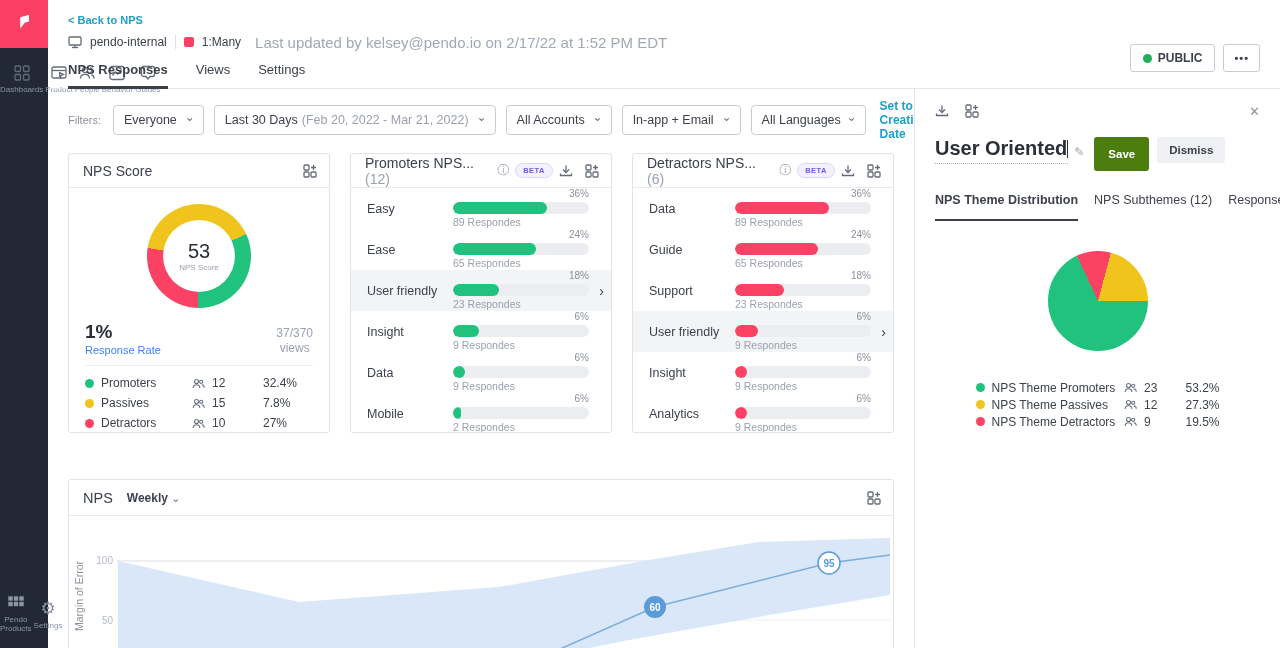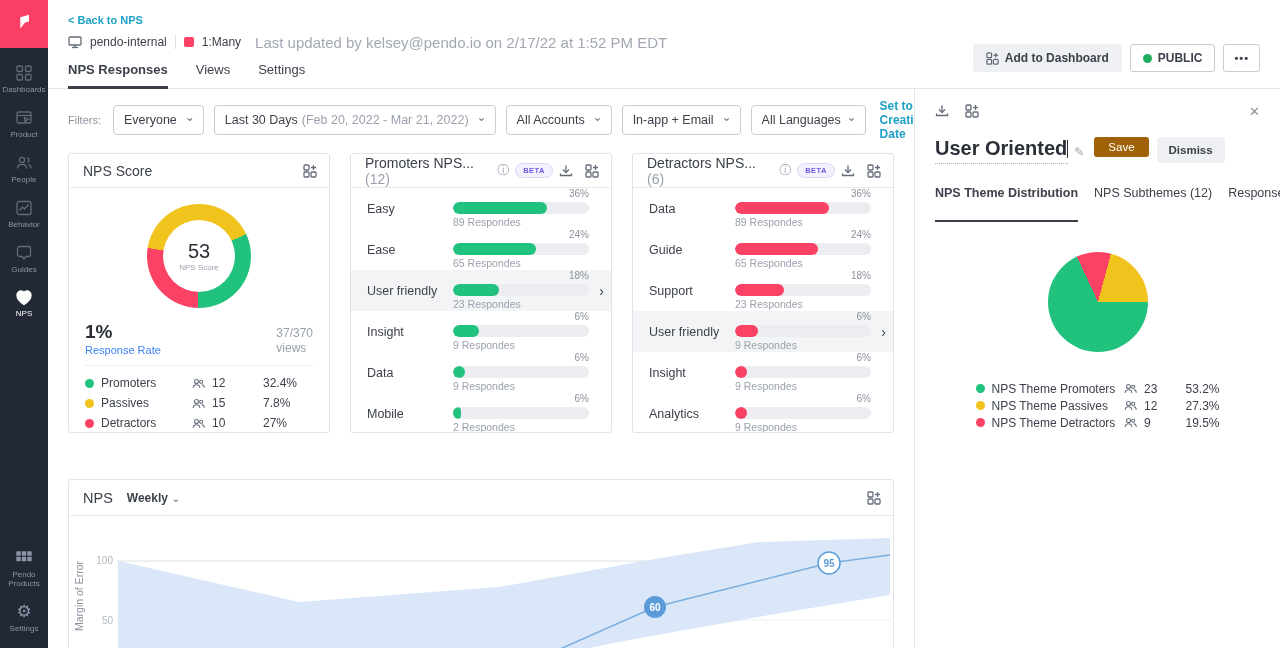--- a/index.html
+++ b/index.html
@@ -1,21 +1,21 @@
 <!DOCTYPE html>
 <html><head>
 <meta charset="utf-8">
 <style>
   *{box-sizing:border-box;margin:0;padding:0}
   html,body{width:1280px;height:648px;overflow:hidden}
   body{font-family:"Liberation Sans",sans-serif;background:#fff;color:#2b2f38;display:flex}
   
   .sidebar{width:48px;background:#222836;display:flex;flex-direction:column;align-items:center;flex-shrink:0}
   .logo{width:48px;height:48px;background:#fb3e63;display:flex;align-items:center;justify-content:center;cursor:pointer}
-  .nav{display:flex;flex-direction:column;align-items:center;width:100%;margin-top:10px;gap:2px}
+  .nav{display:flex;flex-direction:row;align-items:center;width:100%;margin-top:10px;gap:2px}
   .nav-item{width:100%;padding:6px 0 7px;display:flex;flex-direction:column;align-items:center;gap:3px;color:#8d94a3;font-size:8px;cursor:pointer;text-align:center;line-height:9px}
   .nav-item svg{stroke:#8d94a3;fill:none;stroke-width:1.4}
   .nav-item.active{color:#fff}
   .nav-item.active svg{stroke:#fff;fill:#fff}
   .nav-spacer{flex:1}
   .nav-bottom{margin-bottom:8px}
   .gear{font-size:17px;line-height:18px;color:#8d94a3}
   
   .main-col{flex:1;display:flex;flex-direction:column;min-width:0}
   .page-header{padding:10px 20px 0 20px;border-bottom:1px solid #e3e6ea;position:relative;flex-shrink:0}
@@ -54,21 +54,21 @@
   .info{color:#9aa1ad;font-size:12px;cursor:pointer}
   svg.ic{stroke:#646b78;fill:none;stroke-width:1.3}
   
   .donut-wrap{width:104px;height:104px;border-radius:50%;margin:16px auto 0;position:relative}
   .donut-hole{position:absolute;inset:16px;background:#fff;border-radius:50%;display:flex;flex-direction:column;align-items:center;justify-content:center}
   .donut-score{font-size:20px;font-weight:normal;color:#2b2f38;line-height:20px}
   .donut-label{font-size:8px;color:#9aa1ad;margin-top:2px}
   .score-stats{display:flex;align-items:flex-end;justify-content:space-between;margin:14px 16px 0}
   .rate-v{font-size:19px;font-weight:bold;line-height:19px}
   .rate-l{font-size:11px;color:#3b82f6;margin-top:3px}
-  .views{font-size:12px;color:#9aa1ad;text-align:left;line-height:15px}
+  .views{font-size:12px;color:#9aa1ad;text-align:center;line-height:15px}
   .score-div{border-top:1px solid #eceef1;margin:9px 16px 7px}
   .legend-row{display:flex;align-items:center;gap:7px;font-size:12px;color:#3c414b;height:20px;padding:0 16px}
   .legend-dot{width:9px;height:9px;border-radius:50%;flex-shrink:0}
   .legend-label{width:84px}
   .legend-count{width:30px}
   .legend-pct{margin-left:14px;color:#3c414b}
   .ppl{flex-shrink:0}
   .ppl path,.ppl circle{stroke:#6b7280;fill:none;stroke-width:1.1}
   
   .trow{position:relative;display:flex;align-items:center;height:41px;padding:3px 22px 3px 16px}
@@ -89,24 +89,24 @@
   .trend-period{font-size:12px;font-weight:bold;color:#3c414b;margin-left:14px;cursor:pointer}
   .trend-period .chev{font-weight:normal;color:#6b7280;font-size:11px}
   
   .panel{width:366px;border-left:1px solid #e3e6ea;padding:14px 20px 0;flex-shrink:0;background:#fff}
   .panel-icons{display:flex;align-items:center;gap:16px;height:16px}
   .panel-close{margin-left:auto;color:#8b919c;font-size:13px;cursor:pointer}
   .panel-title-row{display:flex;align-items:flex-start;margin-top:18px}
   .panel-title{font-size:20px;font-weight:bold;color:#2b2f38;border-bottom:1px dotted #a9b0ba;padding-bottom:3px;cursor:text}
   .caret{display:inline-block;width:1px;height:18px;background:#2b2f38;vertical-align:-3px}
   .pencil{font-size:12px;color:#9aa1ad;margin:8px 10px 0 6px;cursor:pointer}
-  .btn-save{height:20px;padding:0 14px;border-radius:3px;background:#a16207;color:#fff;font-size:11.5px;font-weight:normal;display:flex;align-items:center;cursor:pointer}
+  .btn-save{height:34px;padding:0 14px;border-radius:3px;background:#4d7c0f;color:#fff;font-size:11.5px;font-weight:bold;display:flex;align-items:center;cursor:pointer}
   .btn-dismiss{height:26px;padding:0 12px;border-radius:3px;background:#eef0f3;color:#3c414b;font-size:11.5px;font-weight:bold;display:flex;align-items:center;cursor:pointer;margin-left:8px}
   .panel-tabs{display:flex;gap:16px;margin-top:22px;font-size:12.5px;color:#3c414b;white-space:nowrap}
-  .panel-tab{padding-bottom:20px;cursor:pointer}
+  .panel-tab{padding-bottom:12px;cursor:pointer}
   .panel-tab.active{font-weight:bold;border-bottom:2px solid #3b4048}
   .pie{width:100px;height:100px;border-radius:50%;margin:30px auto 0}
   .panel-legend{width:244px;margin:28px auto 0}
   .panel-legend .legend-row{padding:0;height:17px;font-size:12px}
   .panel-legend .legend-label{width:146px}
   .panel-legend .legend-count{width:26px}
   .panel-legend .legend-pct{margin-left:12px}
   .muted-ic{color:#5c6370}
 </style>
 </head>
@@ -198,30 +198,20 @@
           <line x1="7" y1="9" x2="7" y2="11.5"></line>
           <line x1="4" y1="11.5" x2="10" y2="11.5"></line>
       </svg>
       <span>pendo-internal</span>
       <span class="meta-sep"></span>
       <span class="pink-square"></span>
       <span>1:Many</span>
       <span class="meta-updated">Last updated by kelsey@pendo.io on 2/17/22 at 1:52 PM EDT</span>
     </div>
     <div class="hdr-actions">
-      <div class="btn">
-        <svg class="ic" width="13" height="13" viewBox="0 0 14 14">
-          <rect x="1" y="1" width="5" height="5" rx="1"></rect>
-            <rect x="1" y="8" width="5" height="5" rx="1"></rect>
-            <rect x="8" y="8" width="5" height="5" rx="1"></rect>
-          <line x1="10.5" y1="1" x2="10.5" y2="6"></line>
-            <line x1="8" y1="3.5" x2="13" y2="3.5"></line>
-        </svg>
-        <span>Add to Dashboard</span>
-      </div>
       <div class="btn outline">
         <span class="dot-green"></span>
         <span>PUBLIC</span>
       </div>
       <div class="btn outline more">
         <span>•••</span>
       </div>
     </div>
     <div class="main-tabs">
       <div class="main-tab active">NPS Responses</div>

